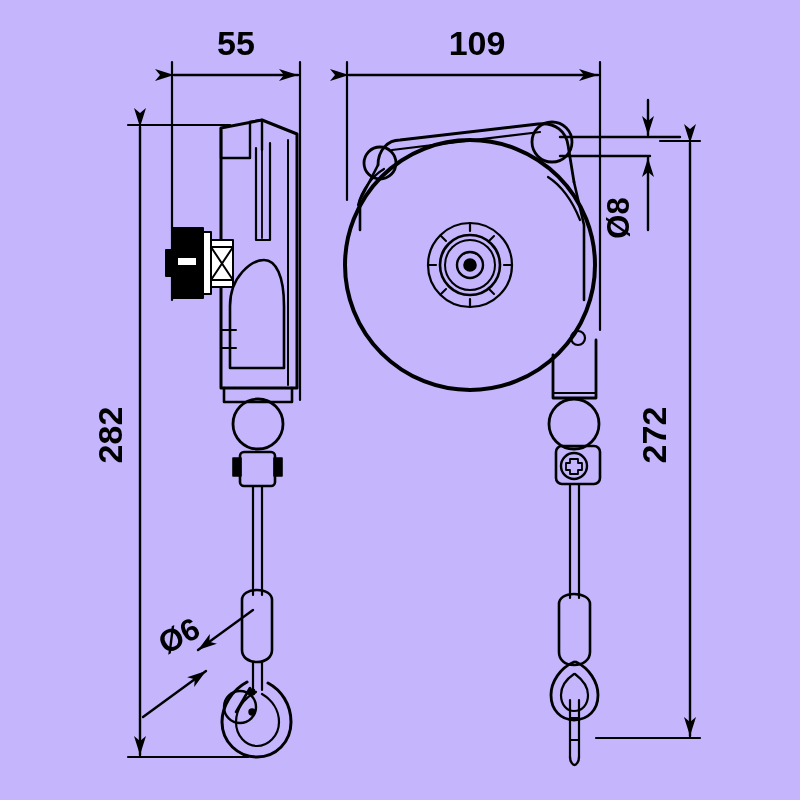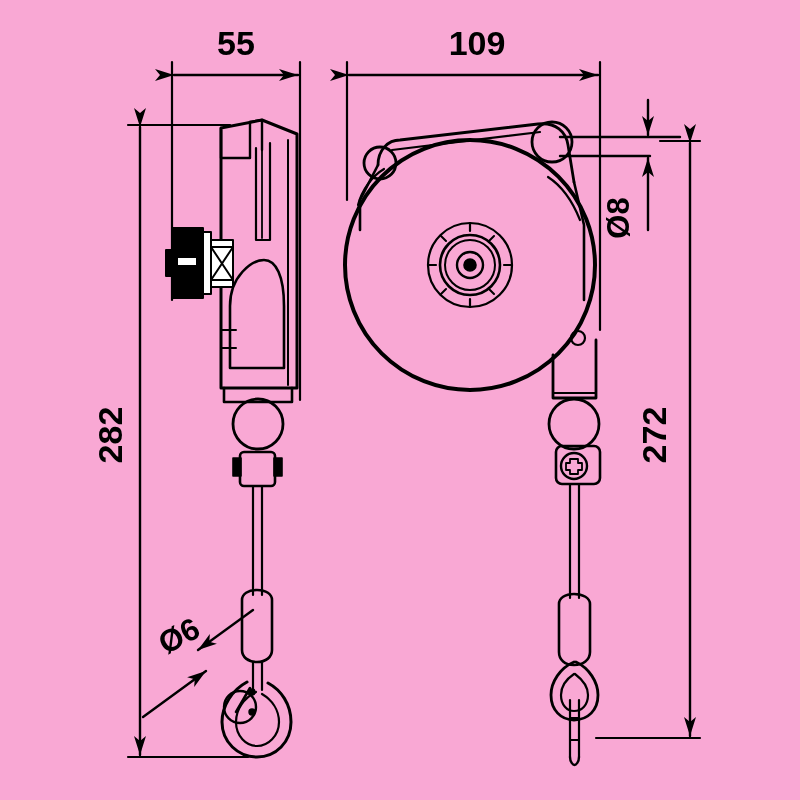--- a/index.html
+++ b/index.html
@@ -7,21 +7,21 @@
     padding: 0;
     background: #ffffff;
   }
   body {
     font-family: "Liberation Sans", sans-serif;
   }
   #drawing-root {
     position: relative;
     width: 800px;
     height: 800px;
-    background: #f9a8d4;
+    background: #c4b5fd;
     overflow: hidden;
   }
   svg.cad {
     position: absolute;
     left: 0;
     top: 0;
     width: 800px;
     height: 800px;
   }
   .dimtext {

